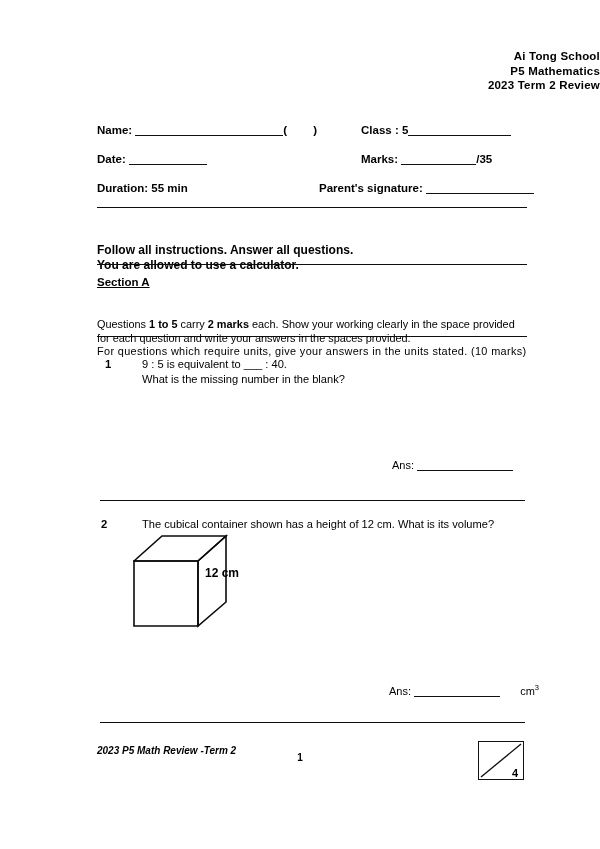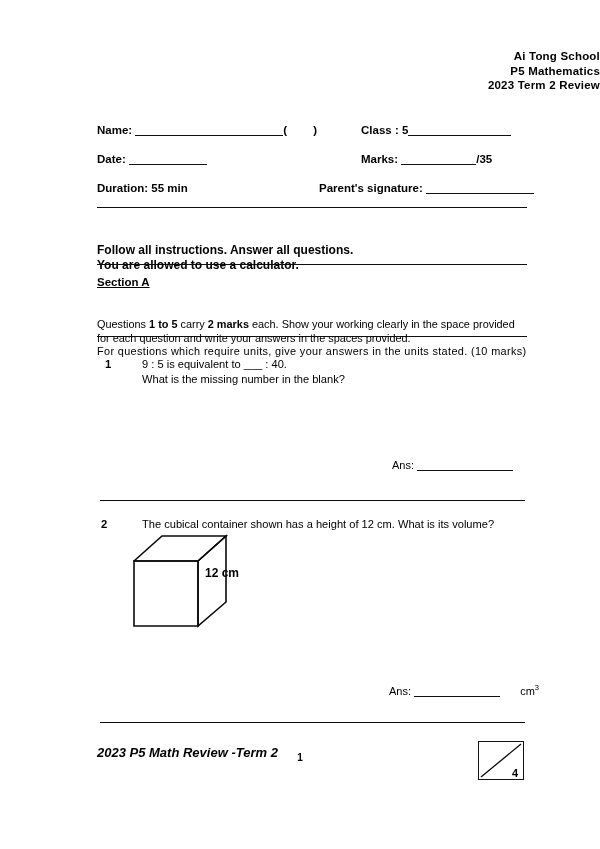--- a/index.html
+++ b/index.html
@@ -142,21 +142,21 @@
     font-size: 12px;
   }
 
   
   .footer-left {
     position: absolute;
     left: 97px;
     top: 745px;
     font-style: italic;
     font-weight: bold;
-    font-size: 13px;
+    font-size: 10px;
   }
   .footer-page {
     position: absolute;
     left: 0;
     top: 752px;
     width: 600px;
     text-align: center;
     font-weight: bold;
     font-size: 10px;
   }

